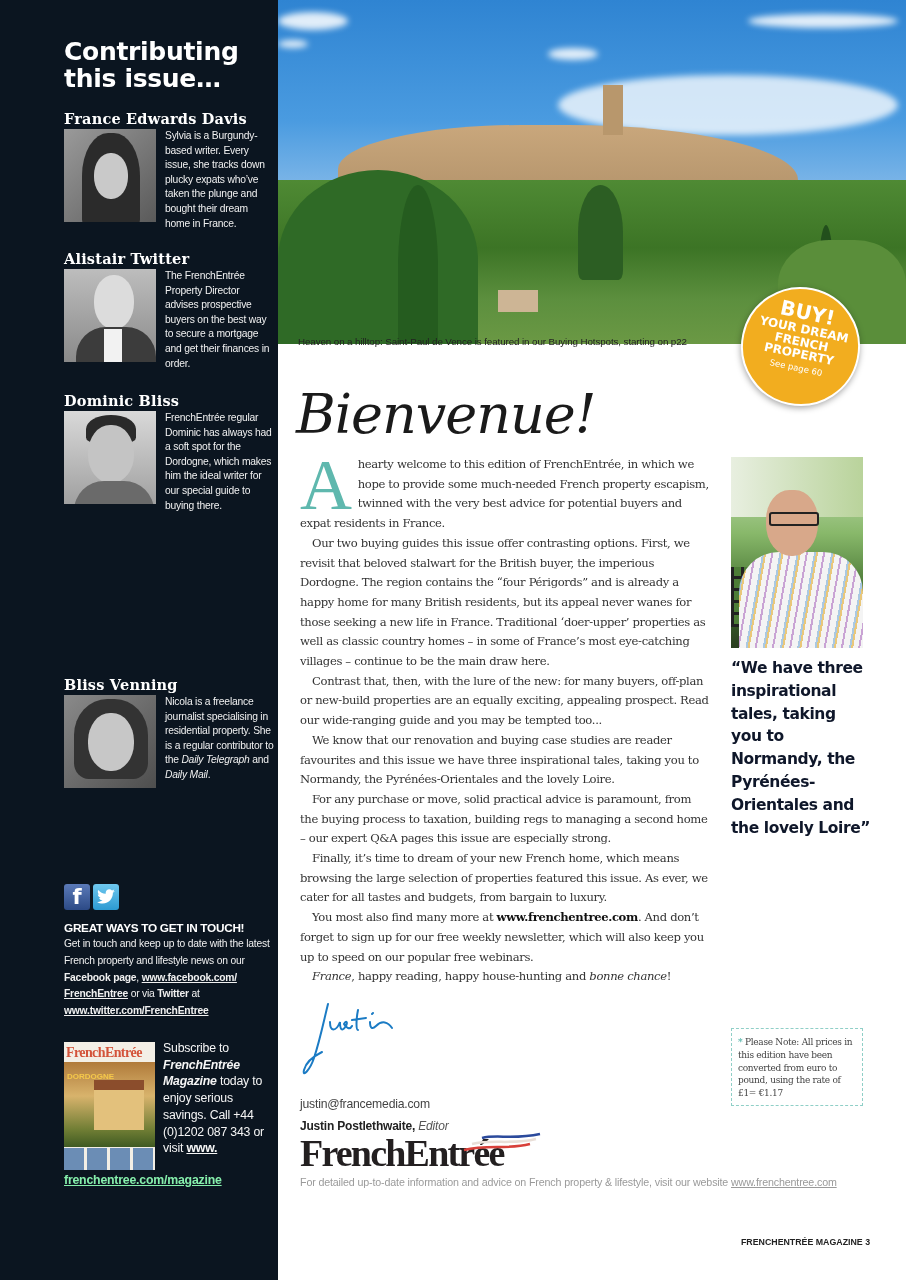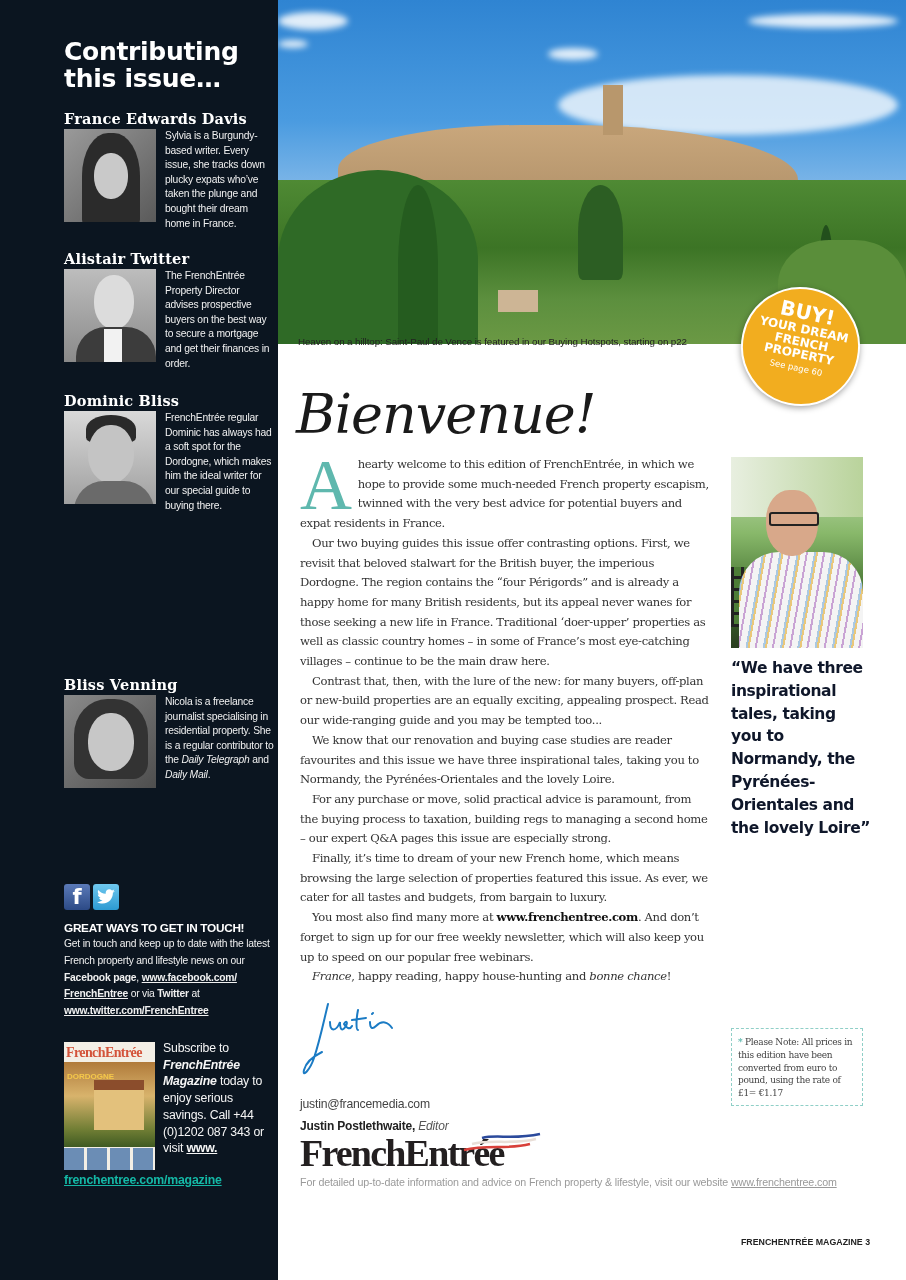--- a/index.html
+++ b/index.html
@@ -27,21 +27,21 @@
 
   .subscribe { position: absolute; left: 64px; top: 1042px; width: 210px; }
   .mag-cover { position: absolute; left: 0; top: 0; width: 91px; height: 128px; background: #f3efe6; overflow: hidden; }
   .mag-brand { position: absolute; left: 2px; top: 3px; font-family: "Liberation Serif", serif; font-size: 14px; color: #d3533a; font-weight: bold; letter-spacing: -0.6px; white-space: nowrap; }
   .mag-img { position: absolute; left: 0; top: 20px; width: 91px; height: 85px; background: linear-gradient(180deg, #b07a3a 0%, #d8b36c 40%, #6f7d34 80%, #3f5a22 100%); }
   .mag-house { position: absolute; left: 30px; top: 38px; width: 50px; height: 40px; background: #e3c17c; border-top: 10px solid #8b4d2c; }
   .mag-dord { position: absolute; left: 3px; top: 30px; font-size: 8px; font-weight: bold; color: #f5c84a; }
   .mag-strip { position: absolute; left: 0; top: 106px; width: 91px; height: 22px; background: repeating-linear-gradient(90deg, #6b8db5 0 20px, #f3efe6 20px 23px); }
   .sub-text { position: absolute; left: 99px; top: -2px; width: 110px; font-size: 12.3px; line-height: 16.7px; color: #f5f5f5; letter-spacing: -0.2px; }
   .sub-text b { font-weight: bold; font-style: italic; }
-  .sub-link { position: absolute; left: 0; top: 131px; font-size: 12.3px; font-weight: bold; text-decoration: underline; color: #14b8a6; white-space: nowrap; letter-spacing: -0.2px; }
+  .sub-link { position: absolute; left: 0; top: 131px; font-size: 12.3px; font-weight: bold; text-decoration: underline; color: #86efac; white-space: nowrap; letter-spacing: -0.2px; }
 
   
   .hero { position: absolute; left: 278px; top: 0; width: 628px; height: 344px; overflow: hidden;
     background: linear-gradient(180deg, #2f84d2 0%, #4a9be0 35%, #7fb7e8 55%, #8fbadc 60%); }
   .cloud { position: absolute; background: rgba(255,255,255,0.85); border-radius: 50%; filter: blur(3px); }
   .hill { position: absolute; }
   .hero-caption { position: absolute; left: 298px; top: 336px; font-size: 9.8px; color: #222; letter-spacing: -0.1px; white-space: nowrap; }
 
   .badge { position: absolute; left: 741px; top: 287px; width: 115px; height: 115px; border-radius: 50%; background: #f2ad1f; border: 2px solid #fff; box-shadow: 0 2px 6px rgba(0,0,0,0.35); color: #fff; text-align: center; transform: rotate(12deg); font-family: "DejaVu Sans", sans-serif; font-weight: bold; }
   .badge-buy { font-size: 20px; line-height: 22px; margin-top: 12px; }

